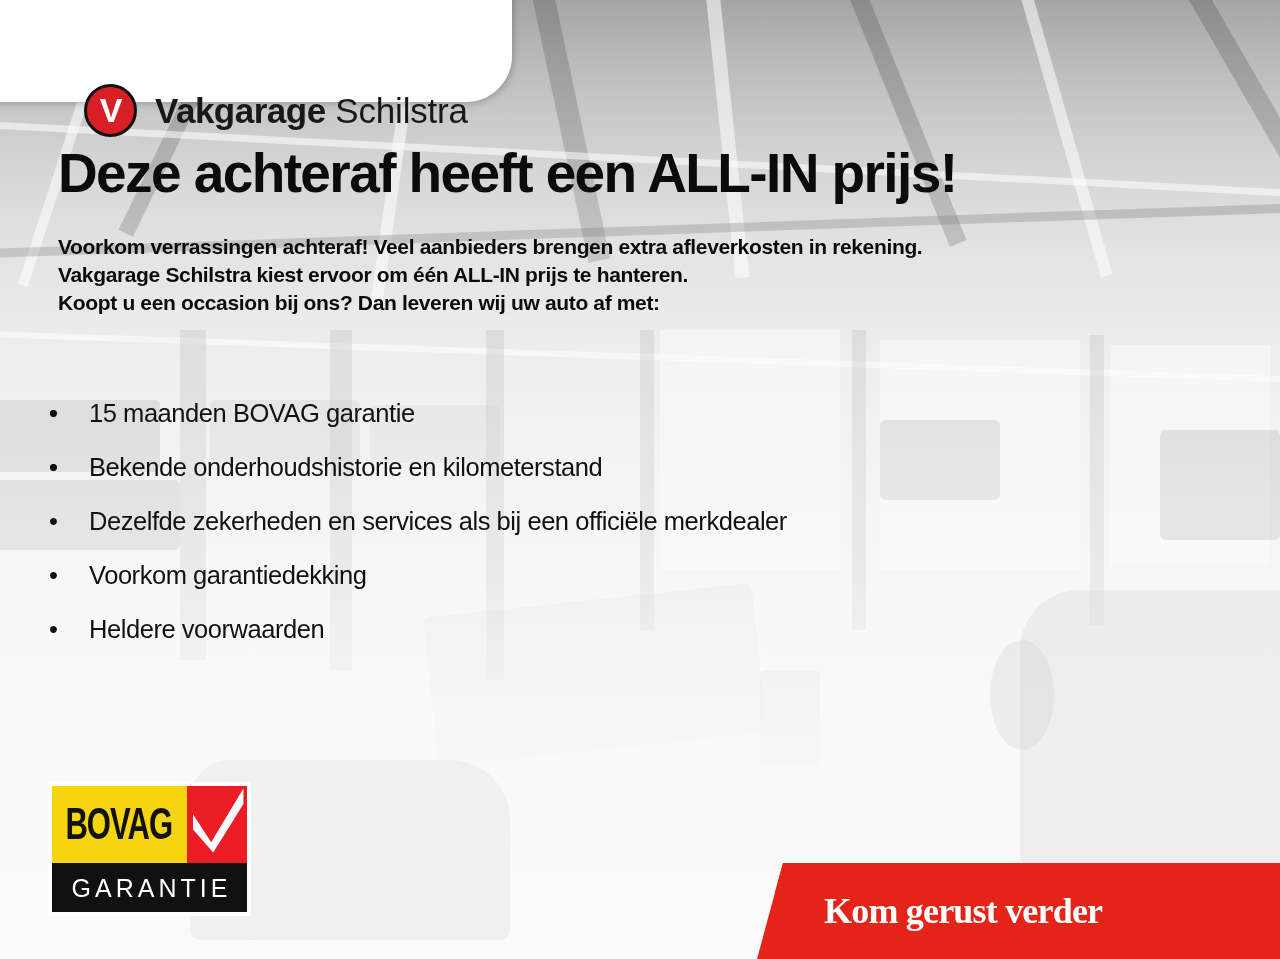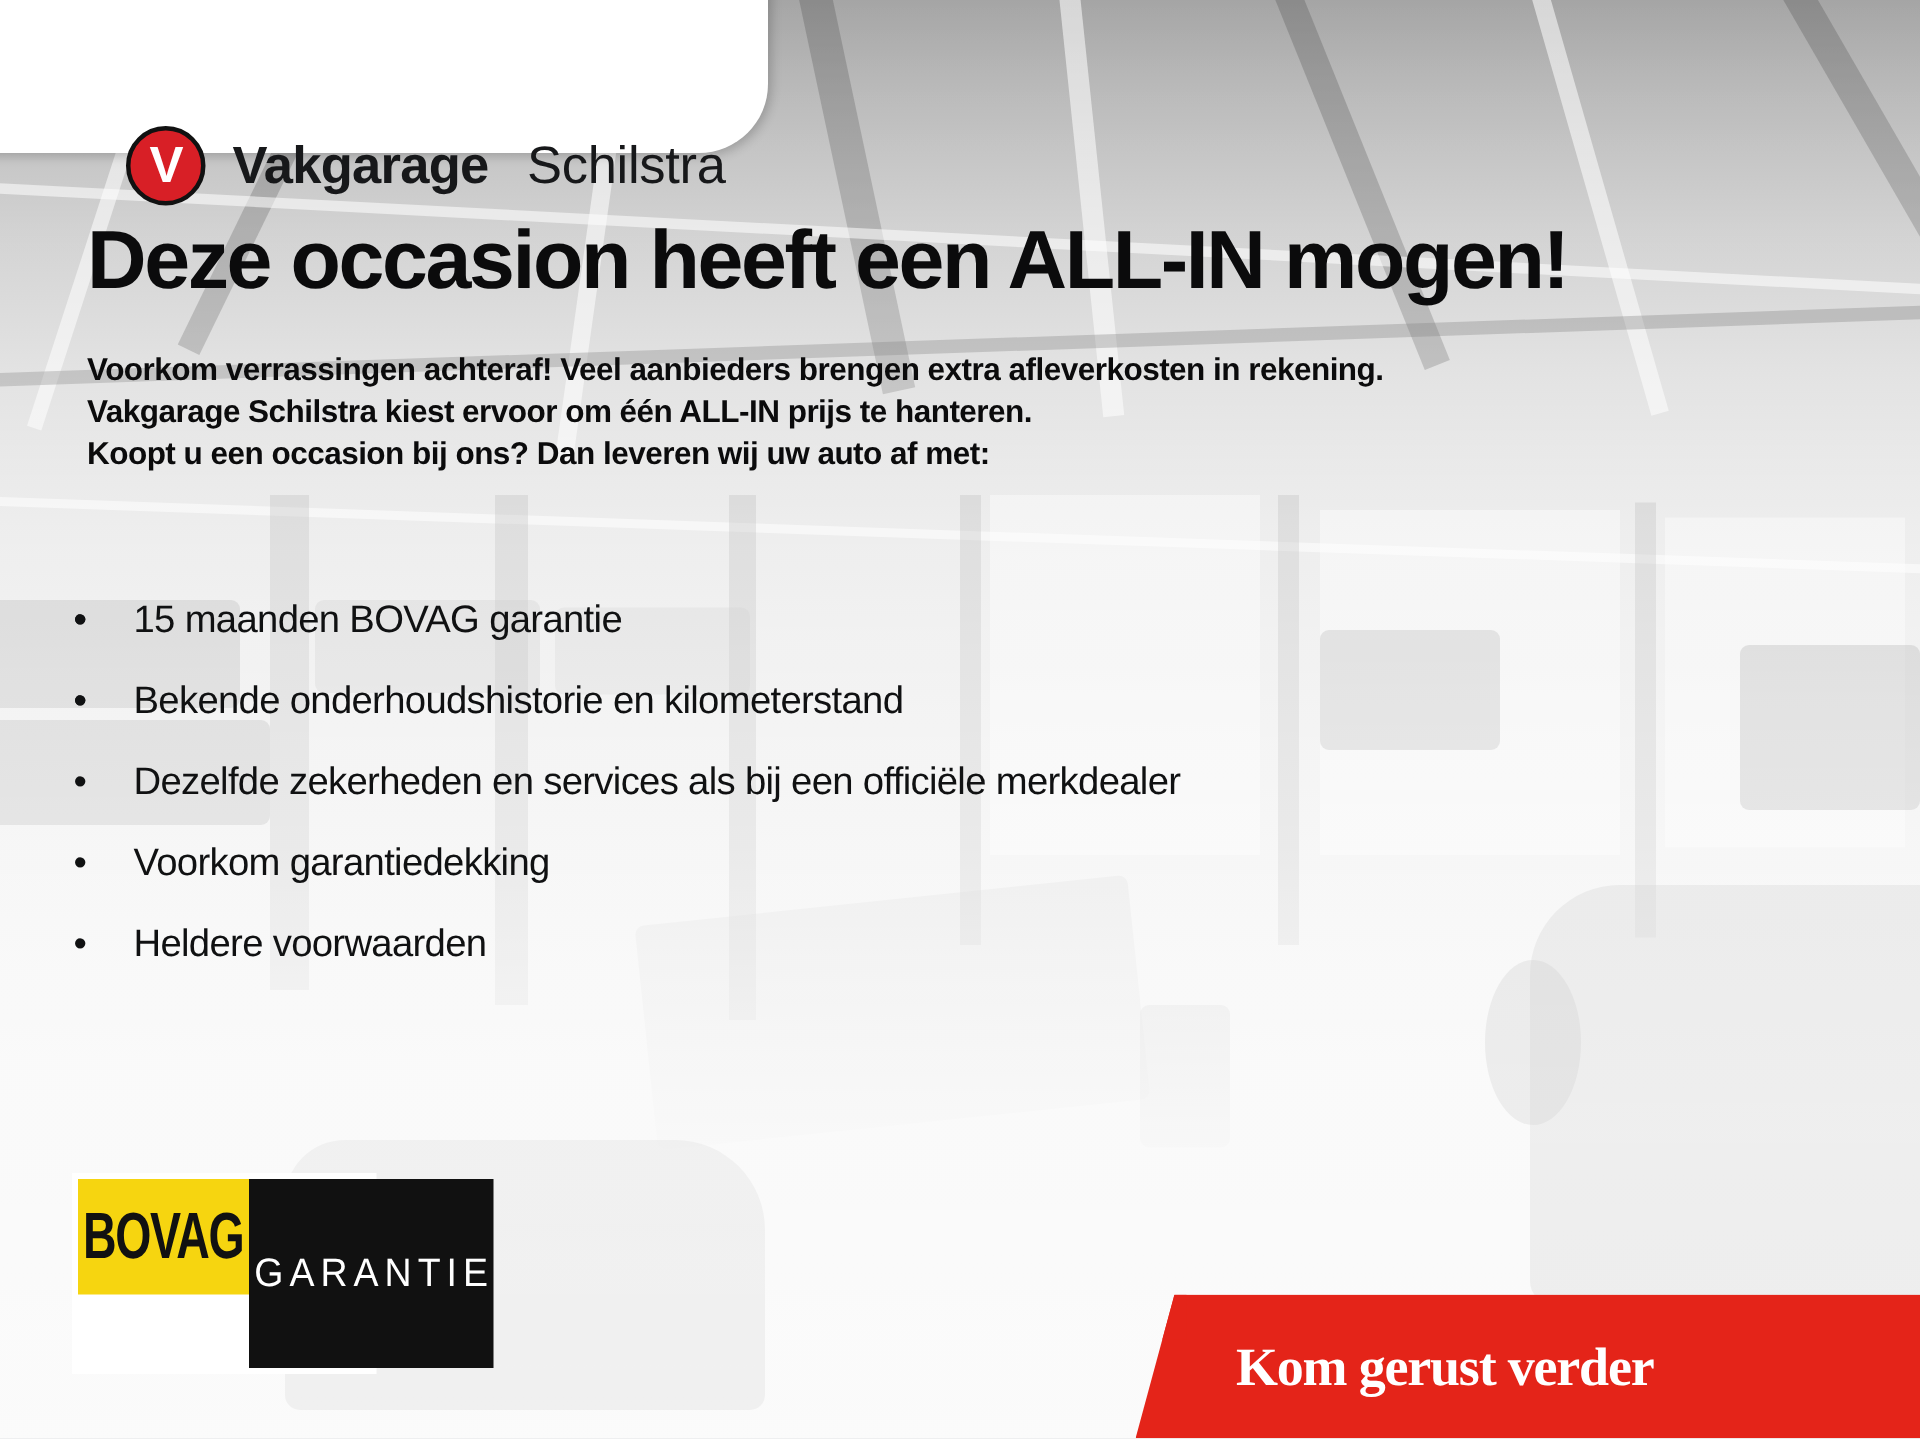--- a/index.html
+++ b/index.html
@@ -124,21 +124,21 @@
     font-family: "Liberation Sans", sans-serif;
     margin-top: -2px;
   }
   .brand-name {
     font-size: 35px;
     color: #17181a;
     white-space: nowrap;
     font-family: "Liberation Sans", sans-serif;
   }
   .brand-name .b1 { font-weight: bold; letter-spacing: -0.5px; margin-top: 24px; }
-  .brand-name .b2 { font-weight: normal; letter-spacing: -0.2px; margin-left: 16px; }
+  .brand-name .b2 { font-weight: normal; letter-spacing: -0.2px; }
 
   
   .content {
     position: absolute;
     inset: 0;
     z-index: 7;
   }
   .headline {
     position: absolute;
     left: 58px;
@@ -198,20 +198,21 @@
     height: 134px;
     background: #ffffff;
     padding: 4px;
     box-sizing: border-box;
     z-index: 8;
   }
   .bovag-inner {
     width: 100%;
     height: 100%;
     display: flex;
+    flex-direction: column;
   }
   .bovag-top {
     display: flex;
     height: 61%;
   }
   .bovag-yellow {
     flex: 0 0 69%;
     background: #f6d510;
     display: flex;
     align-items: center;
@@ -346,21 +347,21 @@
       <span>V</span>
     </div>
     <div class="brand-name">
       <span class="b1">Vakgarage</span>
       <span class="b2">Schilstra</span>
     </div>
   </div>
 
   <div class="content">
 
-    <div class="headline">Deze occasion heeft een ALL-IN mogen!</div>
+    <div class="headline">Deze achteraf heeft een ALL-IN prijs!</div>
 
     <div class="subcopy">
       <div>Voorkom verrassingen achteraf! Veel aanbieders brengen extra afleverkosten in rekening.</div>
       <div>Vakgarage Schilstra kiest ervoor om één ALL-IN prijs te hanteren.</div>
       <div>Koopt u een occasion bij ons? Dan leveren wij uw auto af met:</div>
     </div>
 
     <ul class="bullets">
       <li>
         <span class="dot">•</span>

